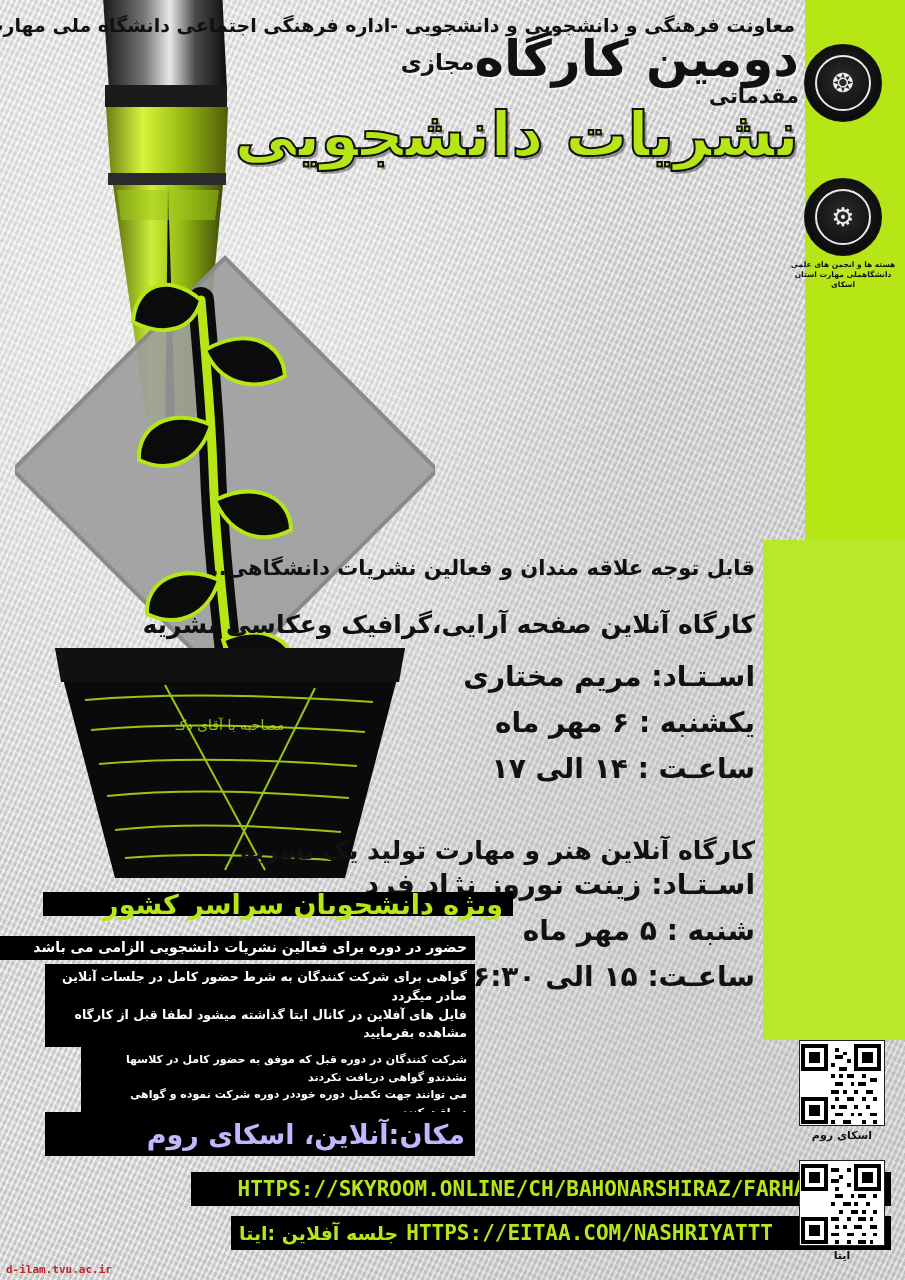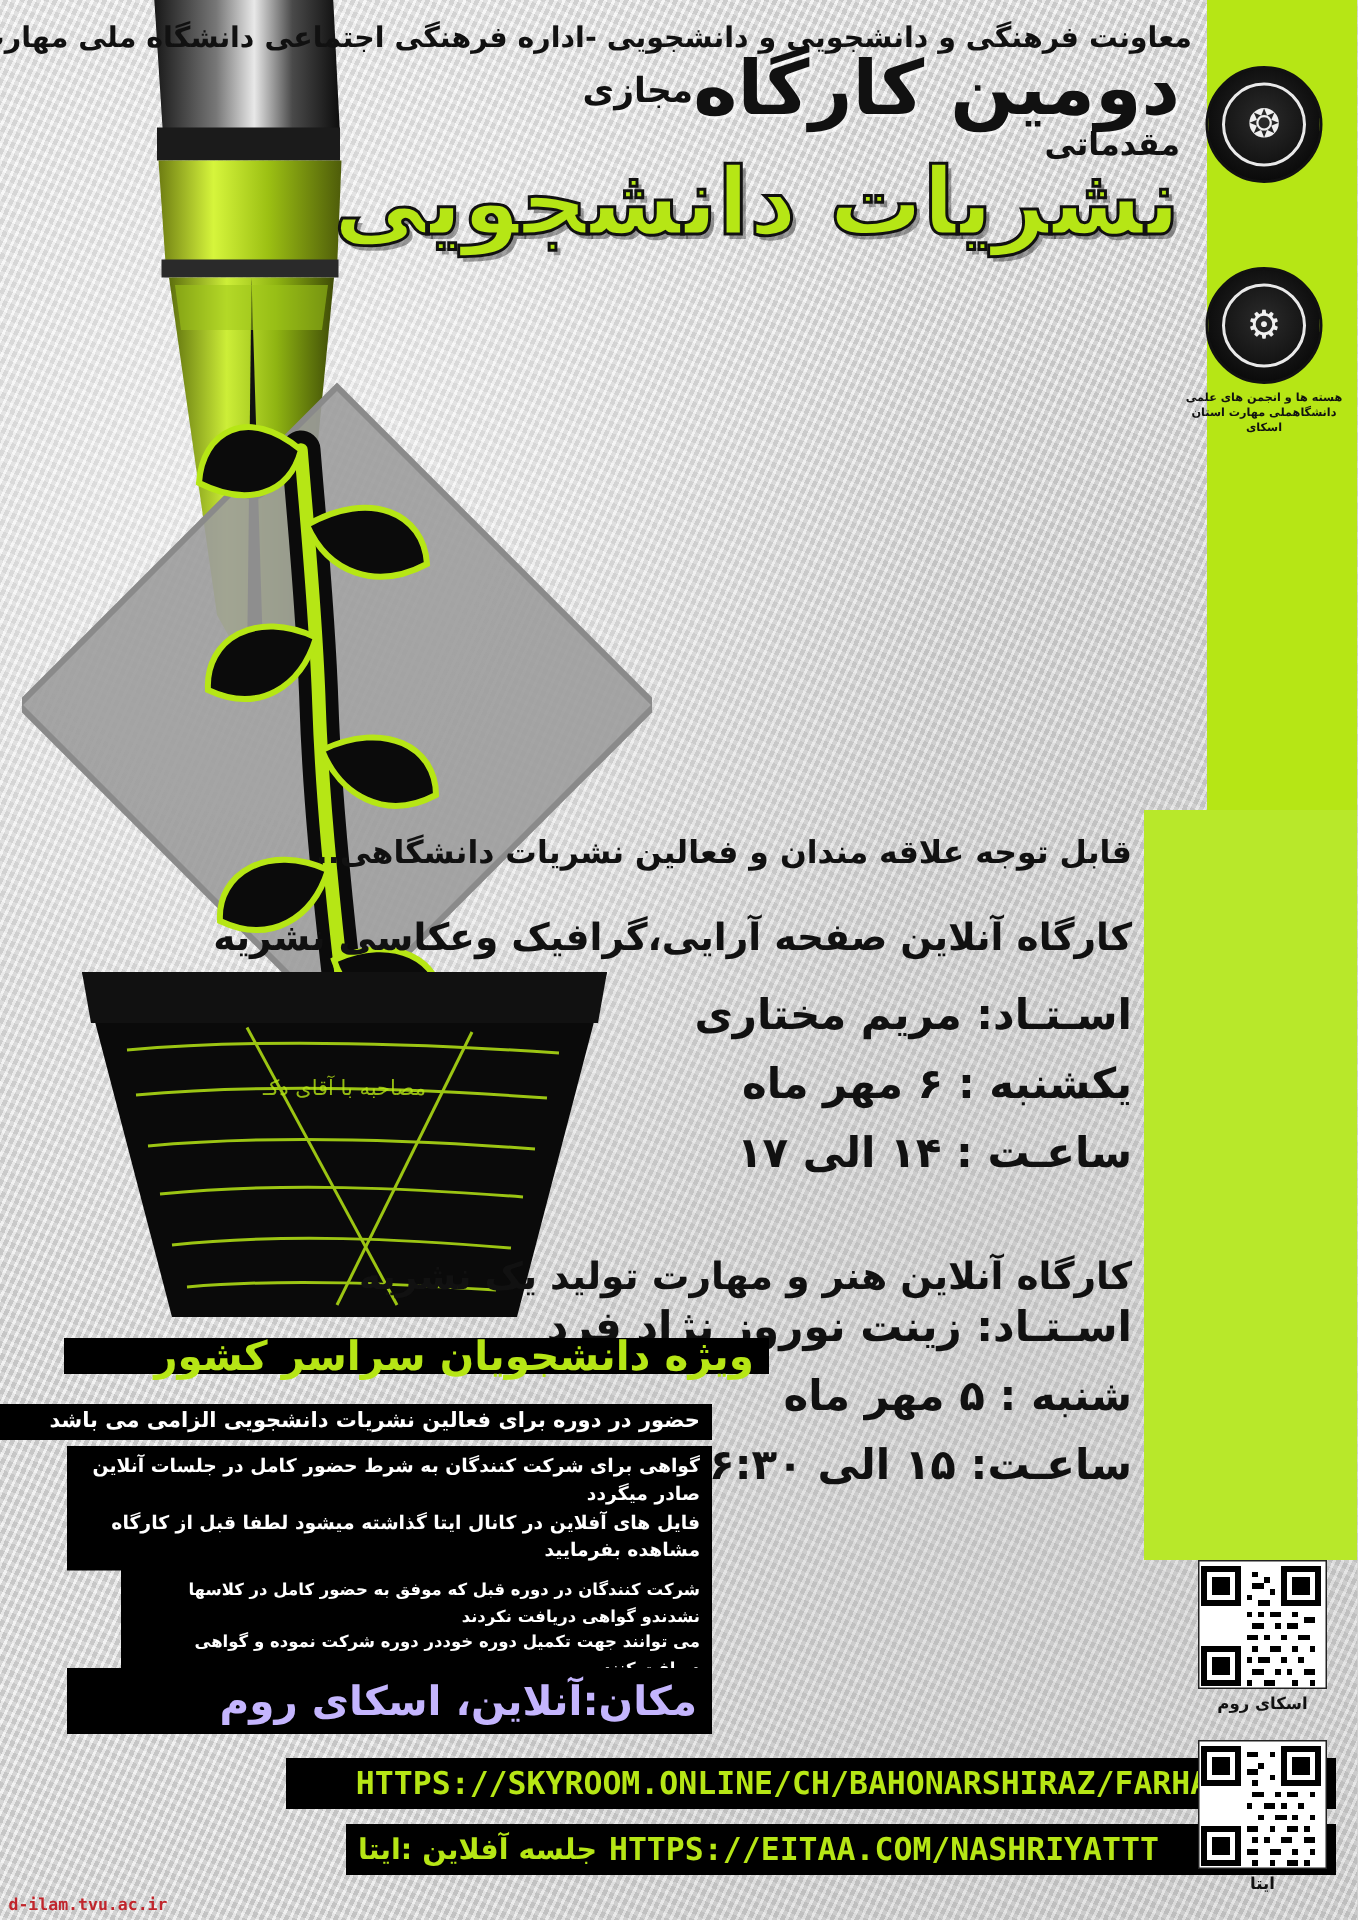--- a/index.html
+++ b/index.html
@@ -42,21 +42,21 @@
   .header-line{
     position:absolute;top:14px;right:110px;left:120px;
     text-align:right;
     font-size:19px;font-weight:bold;color:#111;
     letter-spacing:0px;
     white-space:nowrap;
   }
 
   
   .title-block{
-    position:absolute;top:36px;right:118px;
+    position:absolute;top:36px;right:106px;
     text-align:right;width:620px;
   }
   .t-main{
     font-size:50px;font-weight:bold;color:#111;
     line-height:0.95;
     text-shadow:2px 2px 0 rgba(255,255,255,0.6);
   }
   .t-majaz{
     font-size:23px;color:#111;font-weight:bold;
     display:inline-block;vertical-align:middle;margin-left:6px;

